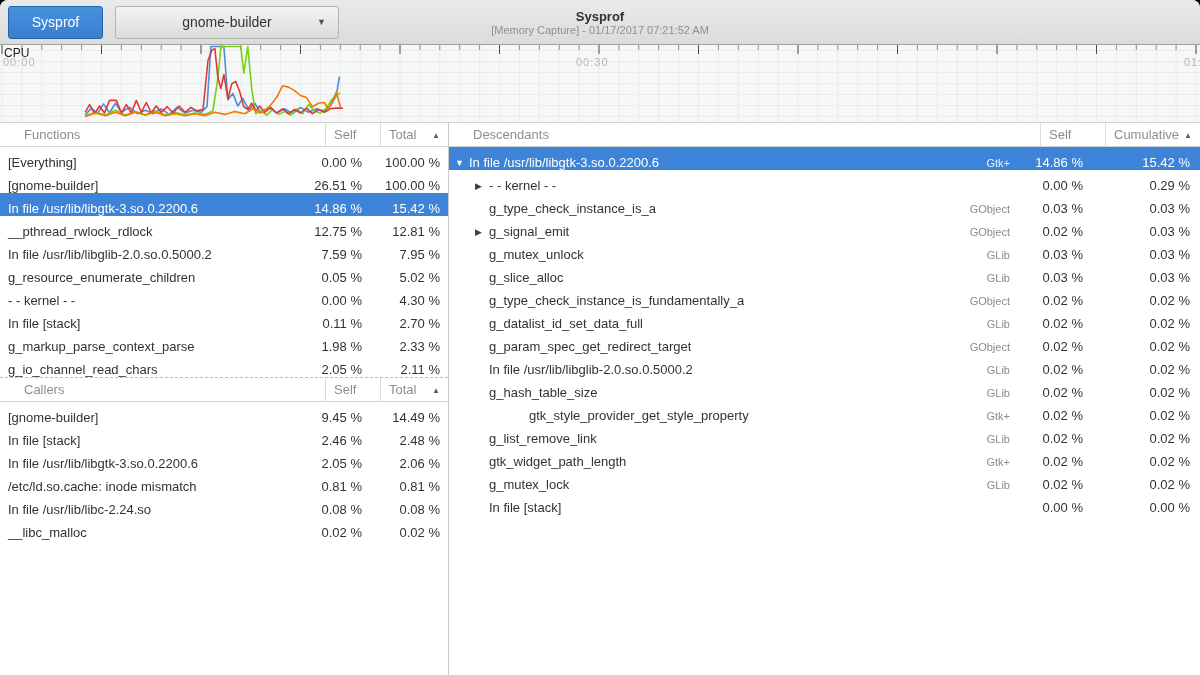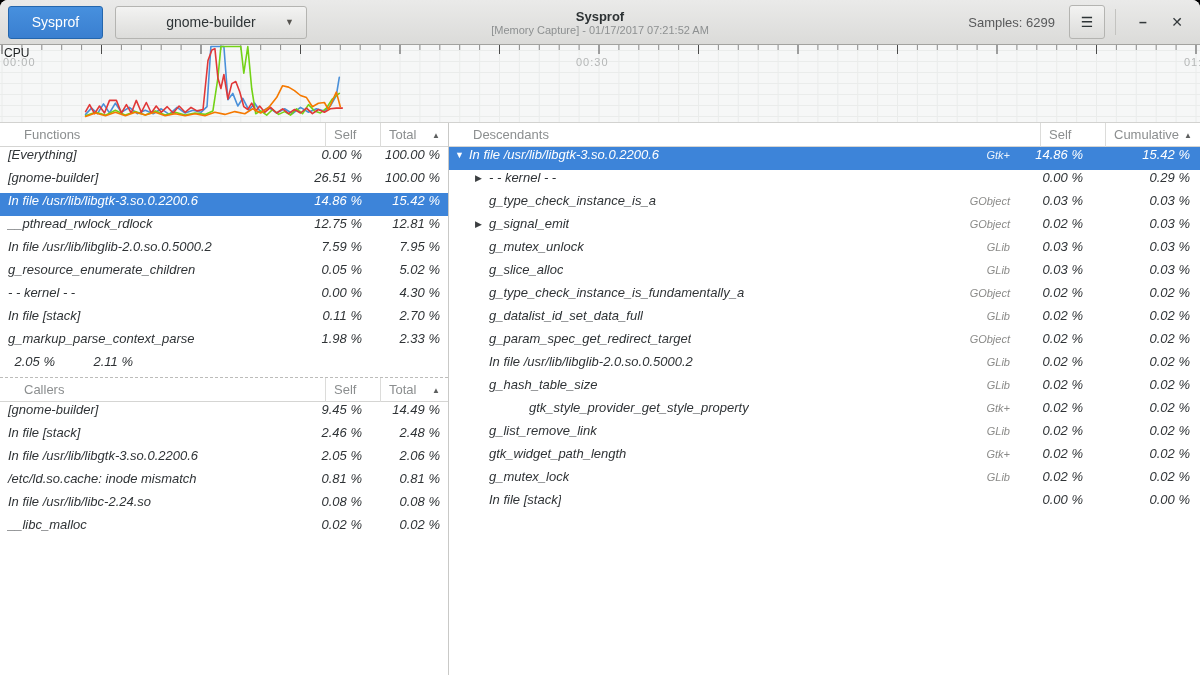--- a/index.html
+++ b/index.html
@@ -17,21 +17,21 @@
   }
   .btn{
     box-sizing:border-box;border-radius:3px;display:flex;align-items:center;justify-content:center;
     font-size:14px;cursor:default;
   }
   .btn-record{
     margin-left:8px;width:95px;height:33px;color:#fff;
     background:linear-gradient(#4790de,#3a7fd0);border:1px solid #2466ad;
   }
   .btn-combo{
-    margin-left:12px;width:192px;height:33px;position:relative;color:#2e3436;
+    margin-left:12px;width:224px;height:33px;position:relative;color:#2e3436;
     background:linear-gradient(#f3f3f2,#dcdcda);border:1px solid #b4b4b1;
   }
   .combo-arrow{position:absolute;right:12px;top:10px;font-size:9px;color:#55534f;}
   .title-box{
     position:absolute;left:320px;right:320px;top:0;height:45px;
     display:flex;flex-direction:column;align-items:center;justify-content:center;
     pointer-events:none;
   }
   .title{font-size:13px;font-weight:bold;color:#2d3234;line-height:15px;}
   .subtitle{font-size:11px;color:#8d9091;line-height:13px;}
@@ -57,21 +57,21 @@
   .pane-div{width:1px;background:#c9c9c7;}
   .pane-right{flex:1;background:#fff;}
   .thead{
     display:flex;height:24px;align-items:center;box-sizing:border-box;
     border-bottom:1px solid #d5d5d3;background:#fff;color:#8b8e8f;font-size:13px;
   }
   .hcell{box-sizing:border-box;height:24px;display:flex;align-items:center;}
   .h-name{flex:1;padding-left:24px;}
   .h-val{border-left:1px solid #dcdcda;padding-left:8px;position:relative;}
   .sort-arrow{position:absolute;right:8px;top:8px;font-size:8px;color:#5d5f5f;}
-  .trow{display:flex;height:23px;align-items:flex-start;font-size:13px;color:#2f3336;font-style:italic;}
+  .trow{display:flex;height:23px;align-items:flex-end;font-size:13px;color:#2f3336;}
   .trow.selected{background:#3d84d9;color:#fff;}
   .c-name{flex:1;padding-left:8px;white-space:nowrap;overflow:hidden;display:flex;align-items:center;}
   .c-self{width:55px;text-align:right;padding-right:10px;white-space:nowrap;}
   .c-total{width:68px;text-align:right;padding-right:8px;white-space:nowrap;}
   .callers-sec{border-top:1px dashed #bcbcba;}
   
   .d-self{width:65px;text-align:right;padding-right:12px;white-space:nowrap;}
   .d-cum{width:95px;text-align:right;padding-right:10px;white-space:nowrap;}
   .d-selfh{width:65px;}
   .d-cumh{width:95px;}
@@ -90,29 +90,20 @@
     <div class="btn btn-record">
         <span>Sysprof</span>
       </div>
     <div class="btn btn-combo">
       <span>gnome-builder</span>
       <span class="combo-arrow">▼</span>
     </div>
     <div class="title-box">
       <div class="title">Sysprof</div>
       <div class="subtitle">[Memory Capture] - 01/17/2017 07:21:52 AM</div>
-    </div>
-    <div class="header-right">
-      <span class="samples">Samples: 6299</span>
-      <div class="btn btn-menu">
-          <span>☰</span>
-        </div>
-      <div class="vsep"></div>
-      <div class="win-ctl">–</div>
-      <div class="win-ctl close">✕</div>
     </div>
   </div>
 
   <div class="timeline">
     <svg id="cpu-svg" width="1200" height="77">
         <line x1="2" y1="0" x2="2" y2="77" stroke="#eaeceb" stroke-width="1"></line>
         <line x1="21.9" y1="0" x2="21.9" y2="77" stroke="#eaeceb" stroke-width="1"></line>
         <line x1="41.8" y1="0" x2="41.8" y2="77" stroke="#eaeceb" stroke-width="1"></line>
         <line x1="61.699999999999996" y1="0" x2="61.699999999999996" y2="77" stroke="#eaeceb" stroke-width="1"></line>
         <line x1="81.6" y1="0" x2="81.6" y2="77" stroke="#eaeceb" stroke-width="1"></line>
@@ -306,20 +297,21 @@
             <span class="c-name">In file [stack]</span>
             <span class="c-self">0.11 %</span>
             <span class="c-total">2.70 %</span>
           </div>
           <div class="trow">
             <span class="c-name">g_markup_parse_context_parse</span>
             <span class="c-self">1.98 %</span>
             <span class="c-total">2.33 %</span>
           </div>
           <div class="trow">
+            <span class="c-name">g_io_channel_read_chars</span>
             <span class="c-self">2.05 %</span>
             <span class="c-total">2.11 %</span>
           </div>
         </div>
 
       <div class="callers-sec">
         <div class="thead">
           <div class="hcell h-name">
               <span>Callers</span>
             </div>

